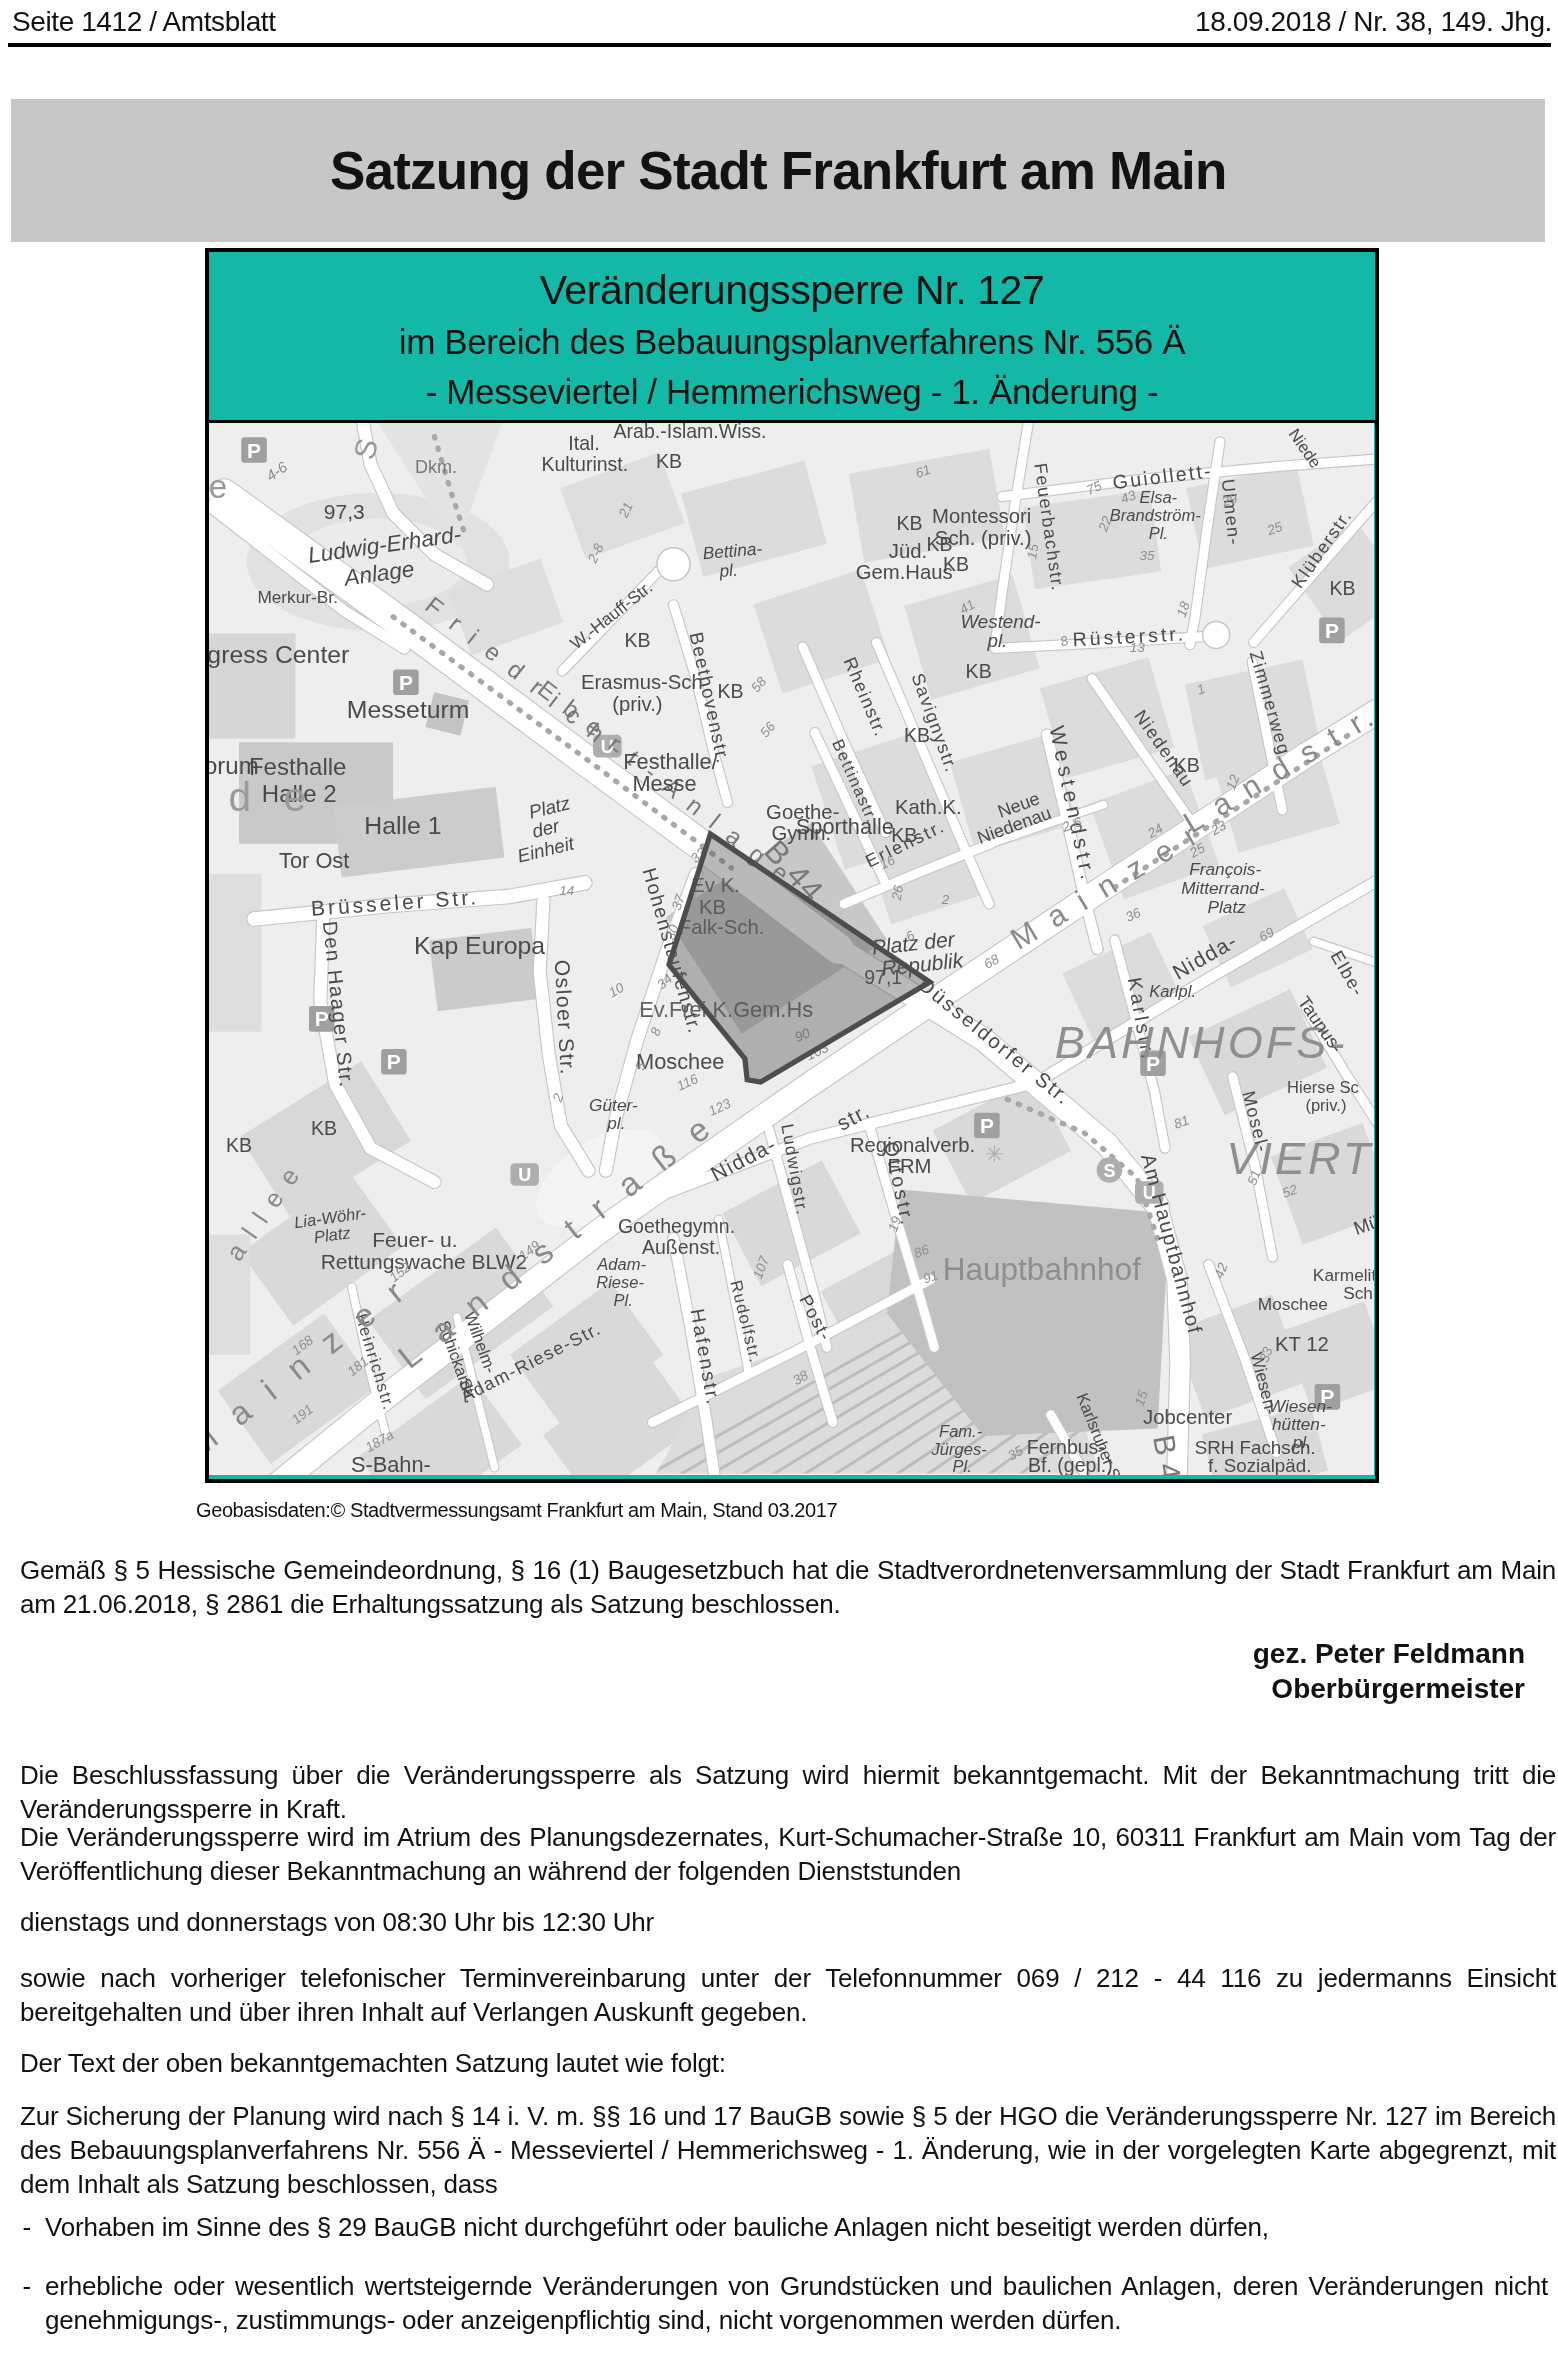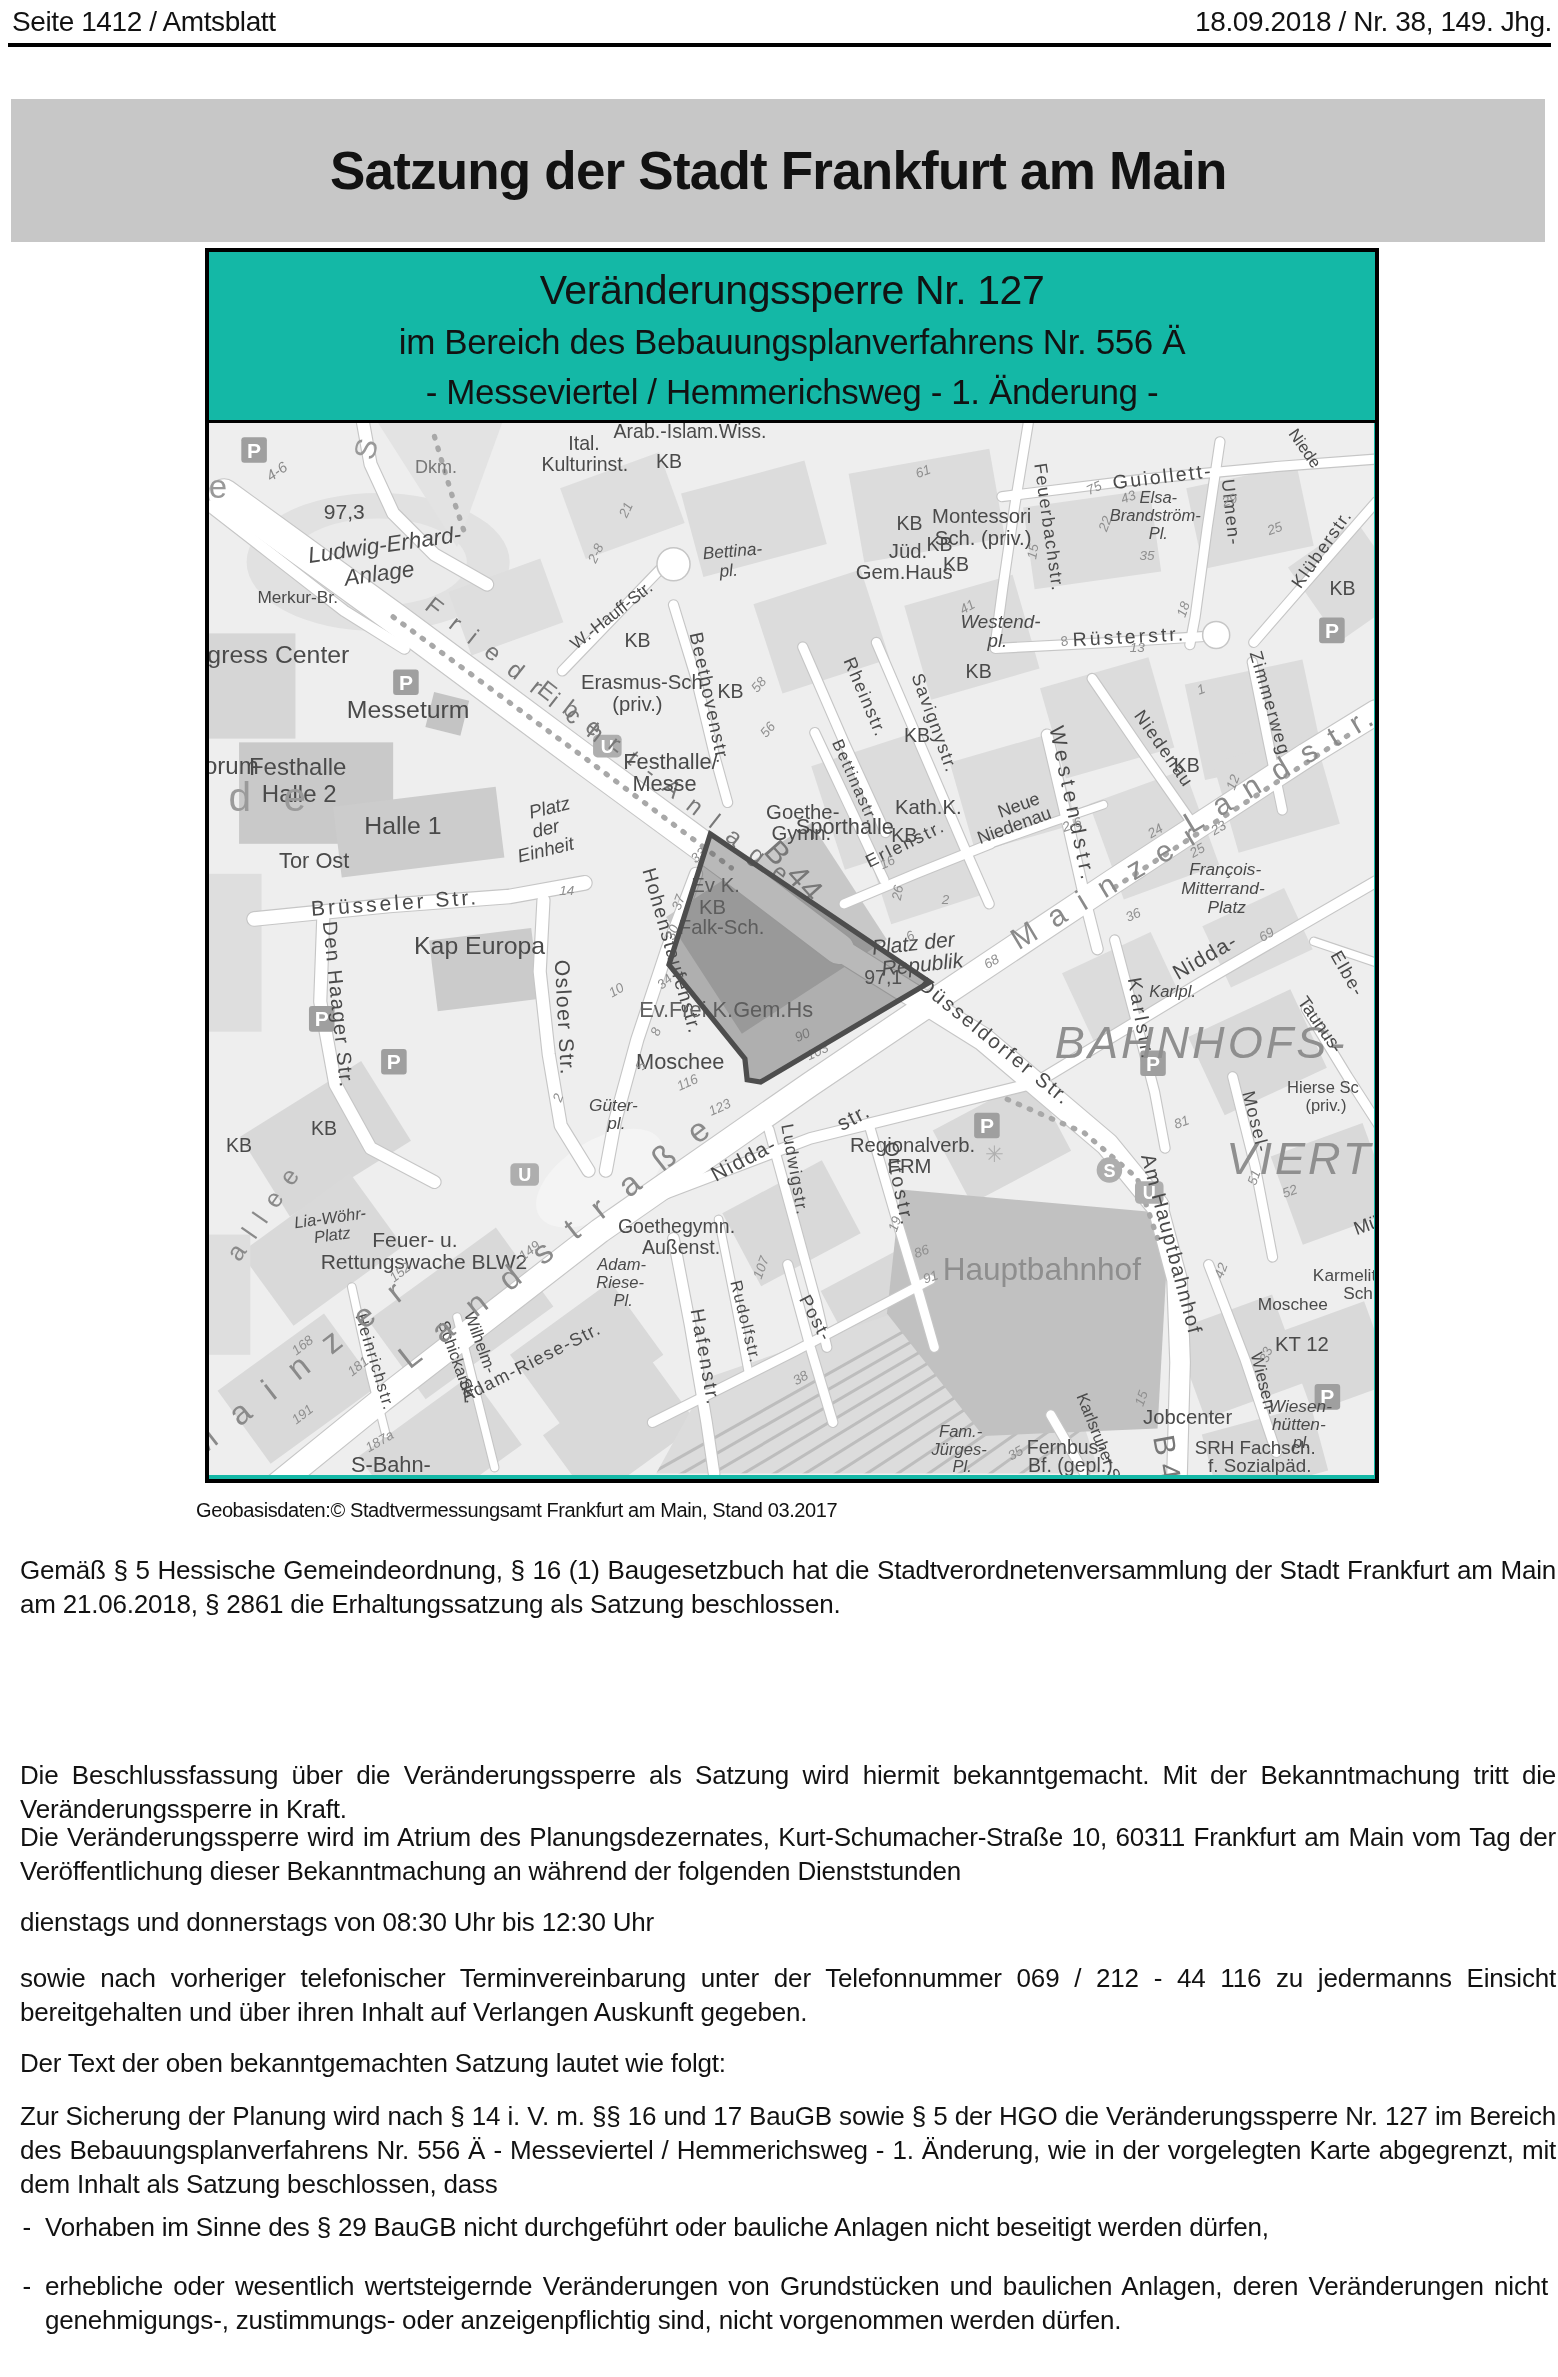--- a/index.html
+++ b/index.html
@@ -487,20 +487,24 @@
           <text x="962" y="1142" fill="#8f8f8f" font-size="18" text-anchor="middle" font-family="Liberation Sans, sans-serif" font-style="italic" transform="rotate(-20 962 1142)">91</text>
         </g>
         <polygon points="667,547 959,744 734,877 716,874 713,846 612,721" fill="rgba(88,88,88,0.42)" stroke="#4d4d4d" stroke-width="7" stroke-linejoin="miter"></polygon>
       </svg>
   </div>
 
   <div class="caption">Geobasisdaten:© Stadtvermessungsamt Frankfurt am Main, Stand 03.2017</div>
 
   <p class="para" id="p1">Gemäß § 5 Hessische Gemeindeordnung, § 16 (1) Baugesetzbuch hat die Stadtverordnetenversammlung der Stadt Frankfurt am Main am 21.06.2018, § 2861 die Erhaltungssatzung als Satzung beschlossen.</p>
 
+  <div class="sig">
+    <div>gez. Peter Feldmann</div>
+    <div>Oberbürgermeister</div>
+  </div>
 
   <p class="para" id="p2">Die Beschlussfassung über die Veränderungssperre als Satzung wird hiermit bekanntgemacht. Mit der Bekanntmachung tritt die Veränderungssperre in Kraft.</p>
   <p class="para" id="p3">Die Veränderungssperre wird im Atrium des Planungsdezernates, Kurt-Schumacher-Straße 10, 60311 Frankfurt am Main vom Tag der Veröffentlichung dieser Bekanntmachung an während der folgenden Dienststunden</p>
   <p class="para single" id="p4">dienstags und donnerstags von 08:30 Uhr bis 12:30 Uhr</p>
   <p class="para" id="p5">sowie nach vorheriger telefonischer Terminvereinbarung unter der Telefonnummer 069 / 212 - 44 116 zu jedermanns Einsicht bereitgehalten und über ihren Inhalt auf Verlangen Auskunft gegeben.</p>
   <p class="para single" id="p6">Der Text der oben bekanntgemachten Satzung lautet wie folgt:</p>
   <p class="para" id="p7">Zur Sicherung der Planung wird nach § 14 i. V. m. §§ 16 und 17 BauGB sowie § 5 der HGO die Veränderungssperre Nr. 127 im Bereich des Bebauungsplanverfahrens Nr. 556 Ä - Messeviertel / Hemmerichsweg - 1. Änderung, wie in der vorgelegten Karte abgegrenzt, mit dem Inhalt als Satzung beschlossen, dass</p>
 
   <div class="bullet" id="b1">
     <span class="dash">-</span>

